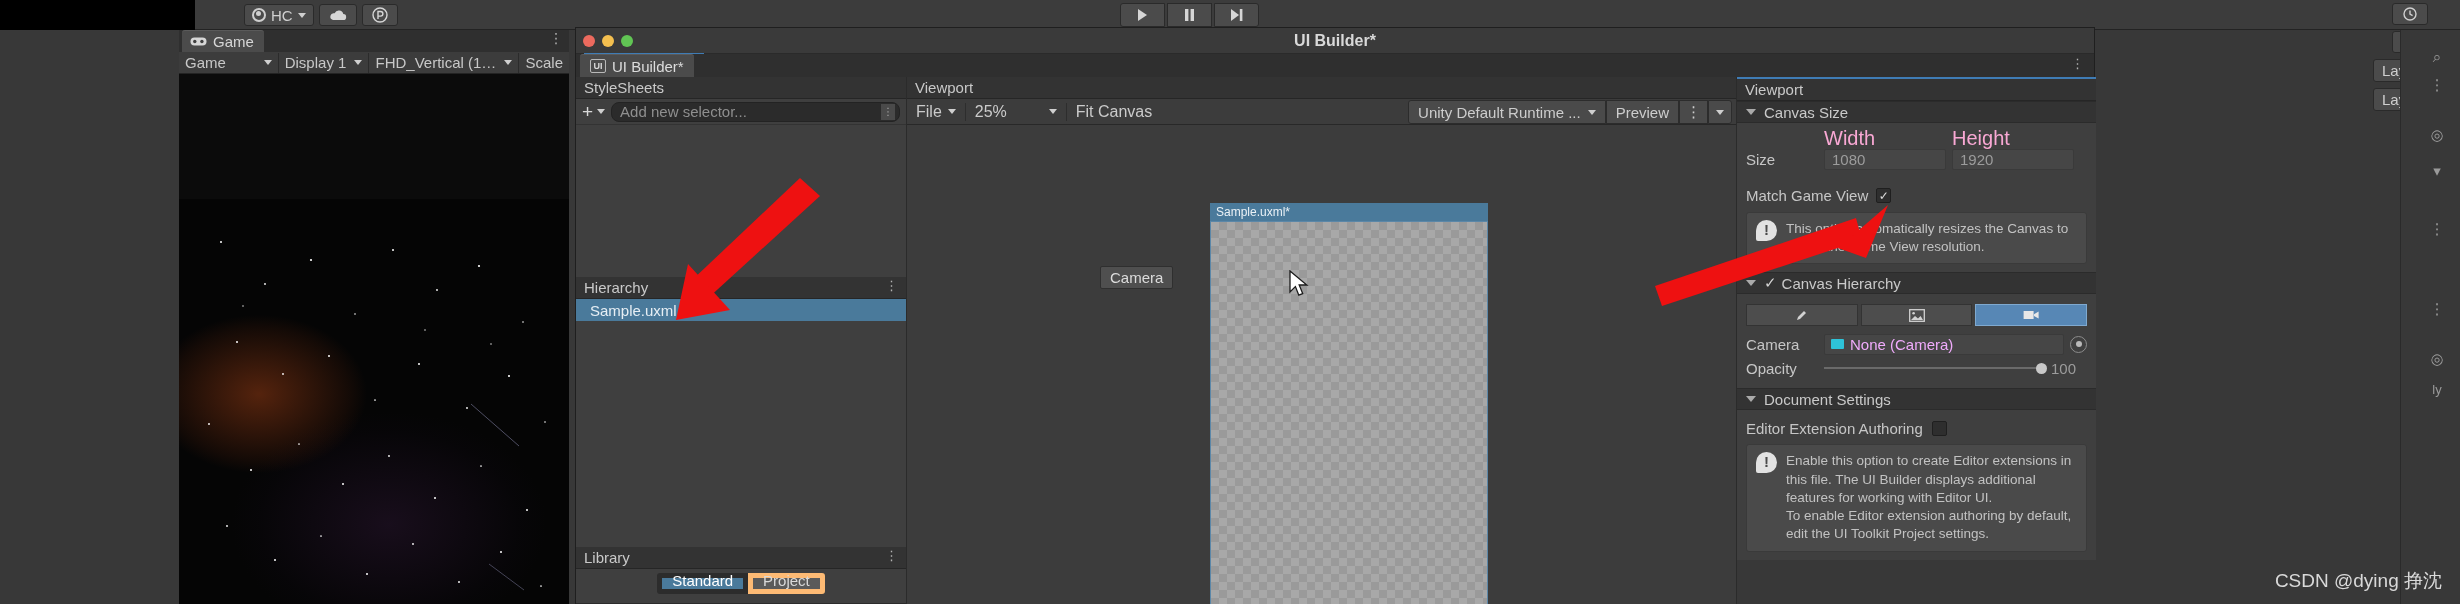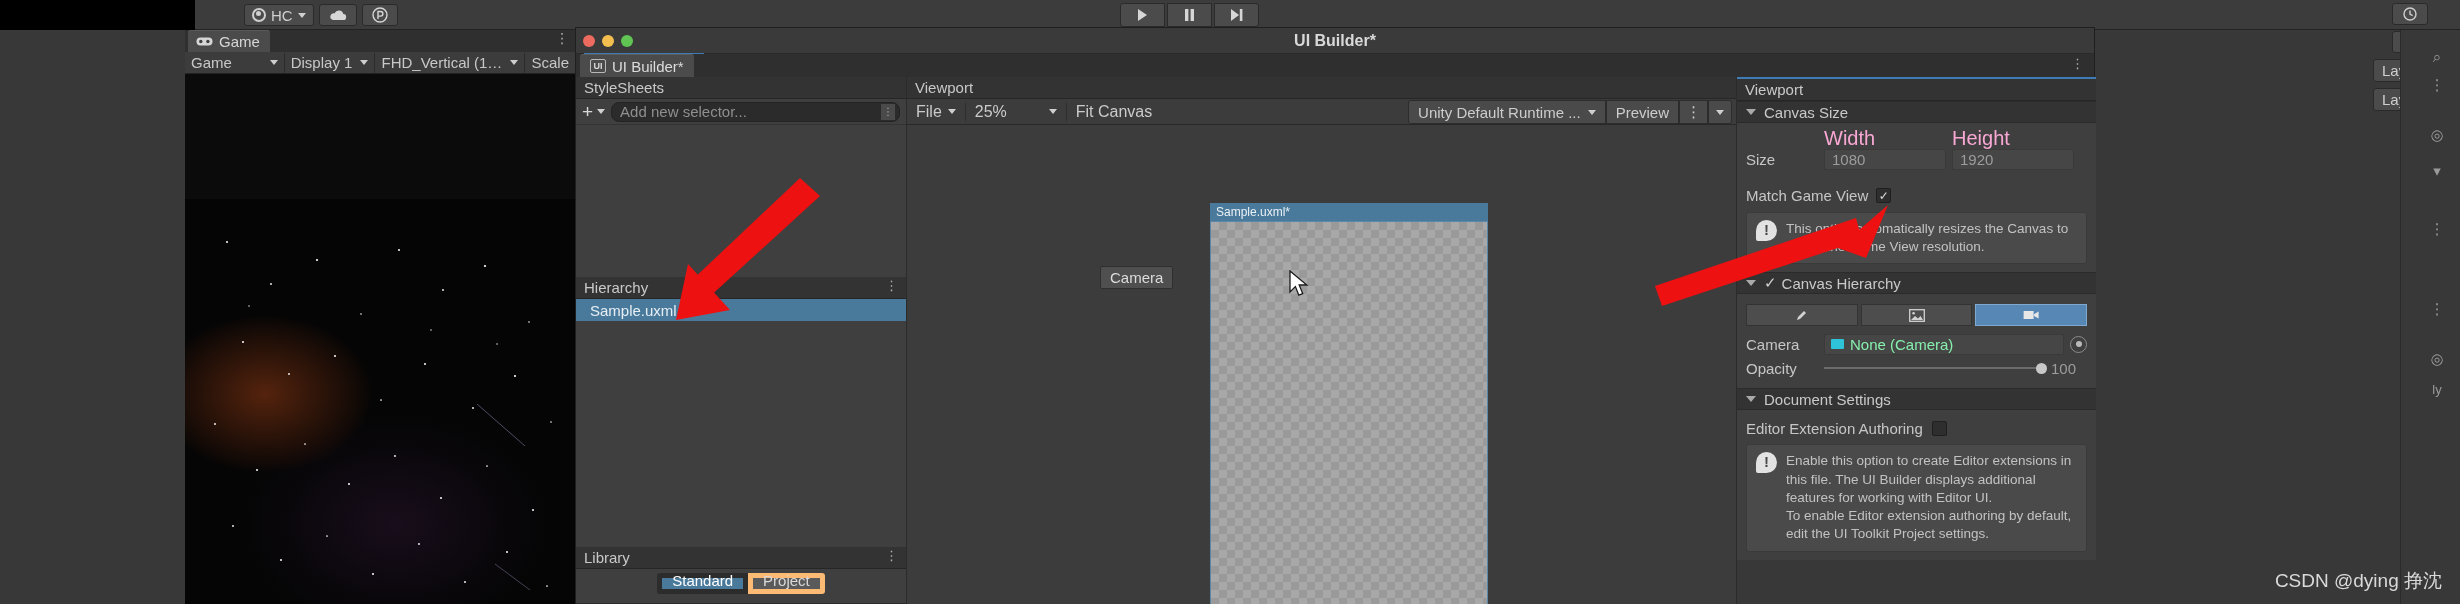--- a/index.html
+++ b/index.html
@@ -36,21 +36,21 @@
   }
   .play-btn:first-child { border-radius:3px 0 0 3px; }
   .play-btn:last-child  { border-radius:0 3px 3px 0; }
   .tb-right { position:absolute; right:8px; top:3px; display:flex; align-items:center; gap:6px;flex-direction:column; }
   .tb-pill {
     height:23px; background:#4b4b4b; border:1px solid #2a2a2a; border-radius:3px;
     display:flex; align-items:center; gap:8px; padding:0 8px; color:#cfcfcf; font-size:15px;
   }
 
   
-  #game-panel { position:absolute; left:185px; top:30px; width:390px; height:574px; background:#b91c1c; }
+  #game-panel { position:absolute; left:179px; top:30px; width:390px; height:574px; background:#b91c1c; }
   #game-tabbar { position:absolute; left:0; top:0; width:390px; height:22px; background:#2f2f2f; }
   #game-tab {
     position:absolute; left:3px; top:0; height:22px; background:#4b4b4b;
     border-top:1px solid #5a5a5a; border-radius:3px 3px 0 0;
     display:flex; align-items:center; gap:6px; padding:0 10px 0 8px;
     color:#d6d6d6; font-size:15px;
   }
   #game-tab-menu { position:absolute; right:6px; top:4px; color:#b0b0b0; font-size:14px; line-height:8px; letter-spacing:0; }
   #game-toolbar {
     position:absolute; left:0; top:22px; width:390px; height:22px;
@@ -213,21 +213,21 @@
     text-align:center; line-height:20px;
   }
   .seg-group { display:flex; gap:3px; margin:4px 0 6px 0; }
   .seg {
     flex:1; height:22px; background:#4d4d4d; border:1px solid #333;
     display:flex; align-items:center; justify-content:center; color:#cfcfcf; font-size:14px;
   }
   .seg.active { background:#5787b5; border-color:#7fa9cf; }
   .obj-field {
     flex:1; height:21px; background:#464646; border:1px solid #3a3a3a; border-radius:2px;
-    display:flex; align-items:center; gap:6px; padding-left:6px; color:#86efac; font-size:15px;
+    display:flex; align-items:center; gap:6px; padding-left:6px; color:#f0abfc; font-size:15px;
   }
   .cam-chip { width:13px; height:10px; background:#2ec3d8; border-radius:1px; }
   .radio-btn {
     width:17px; height:17px; border-radius:50%; border:1px solid #8c8c8c;
     display:flex; align-items:center; justify-content:center; margin-left:6px;
   }
   .radio-btn i { width:6px; height:6px; border-radius:50%; background:#b9b9b9; display:block; }
   .slider-wrap { flex:1; display:flex; align-items:center; }
   .slider-track { flex:1; height:2px; background:#6a6a6a; position:relative; }
   .slider-knob { position:absolute; right:-4px; top:-4px; width:11px; height:11px; border-radius:50%; background:#c8c8c8; }

